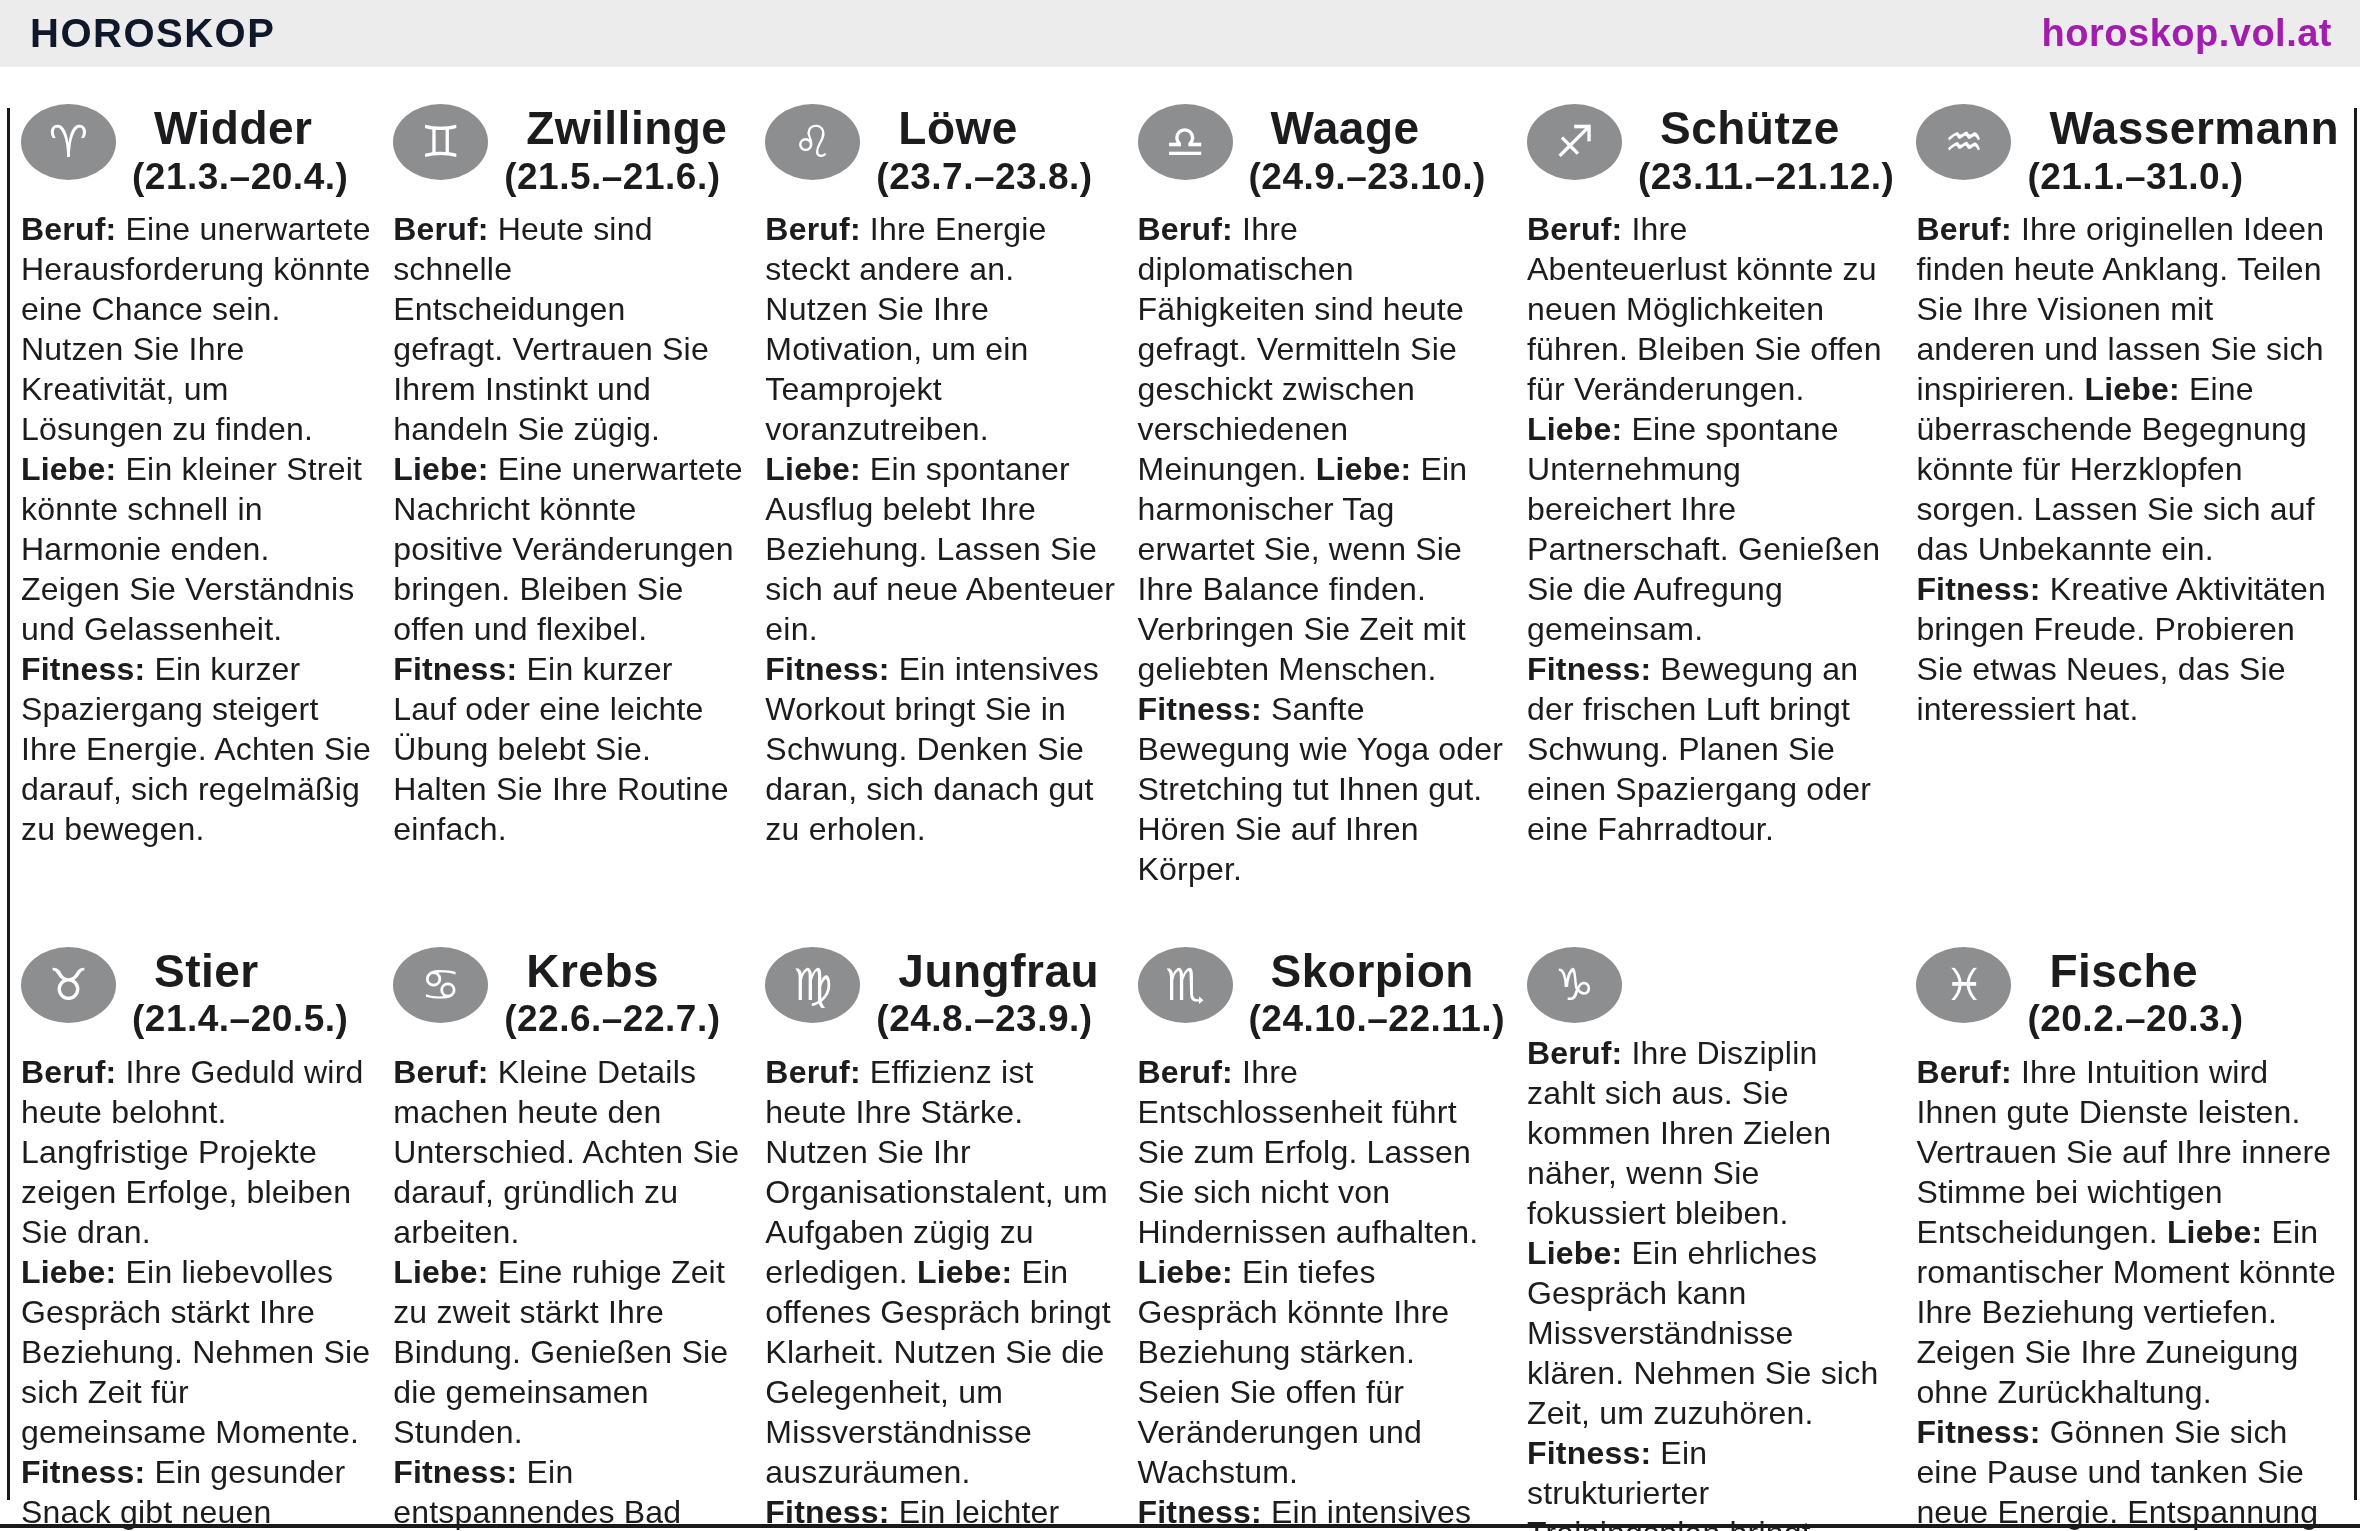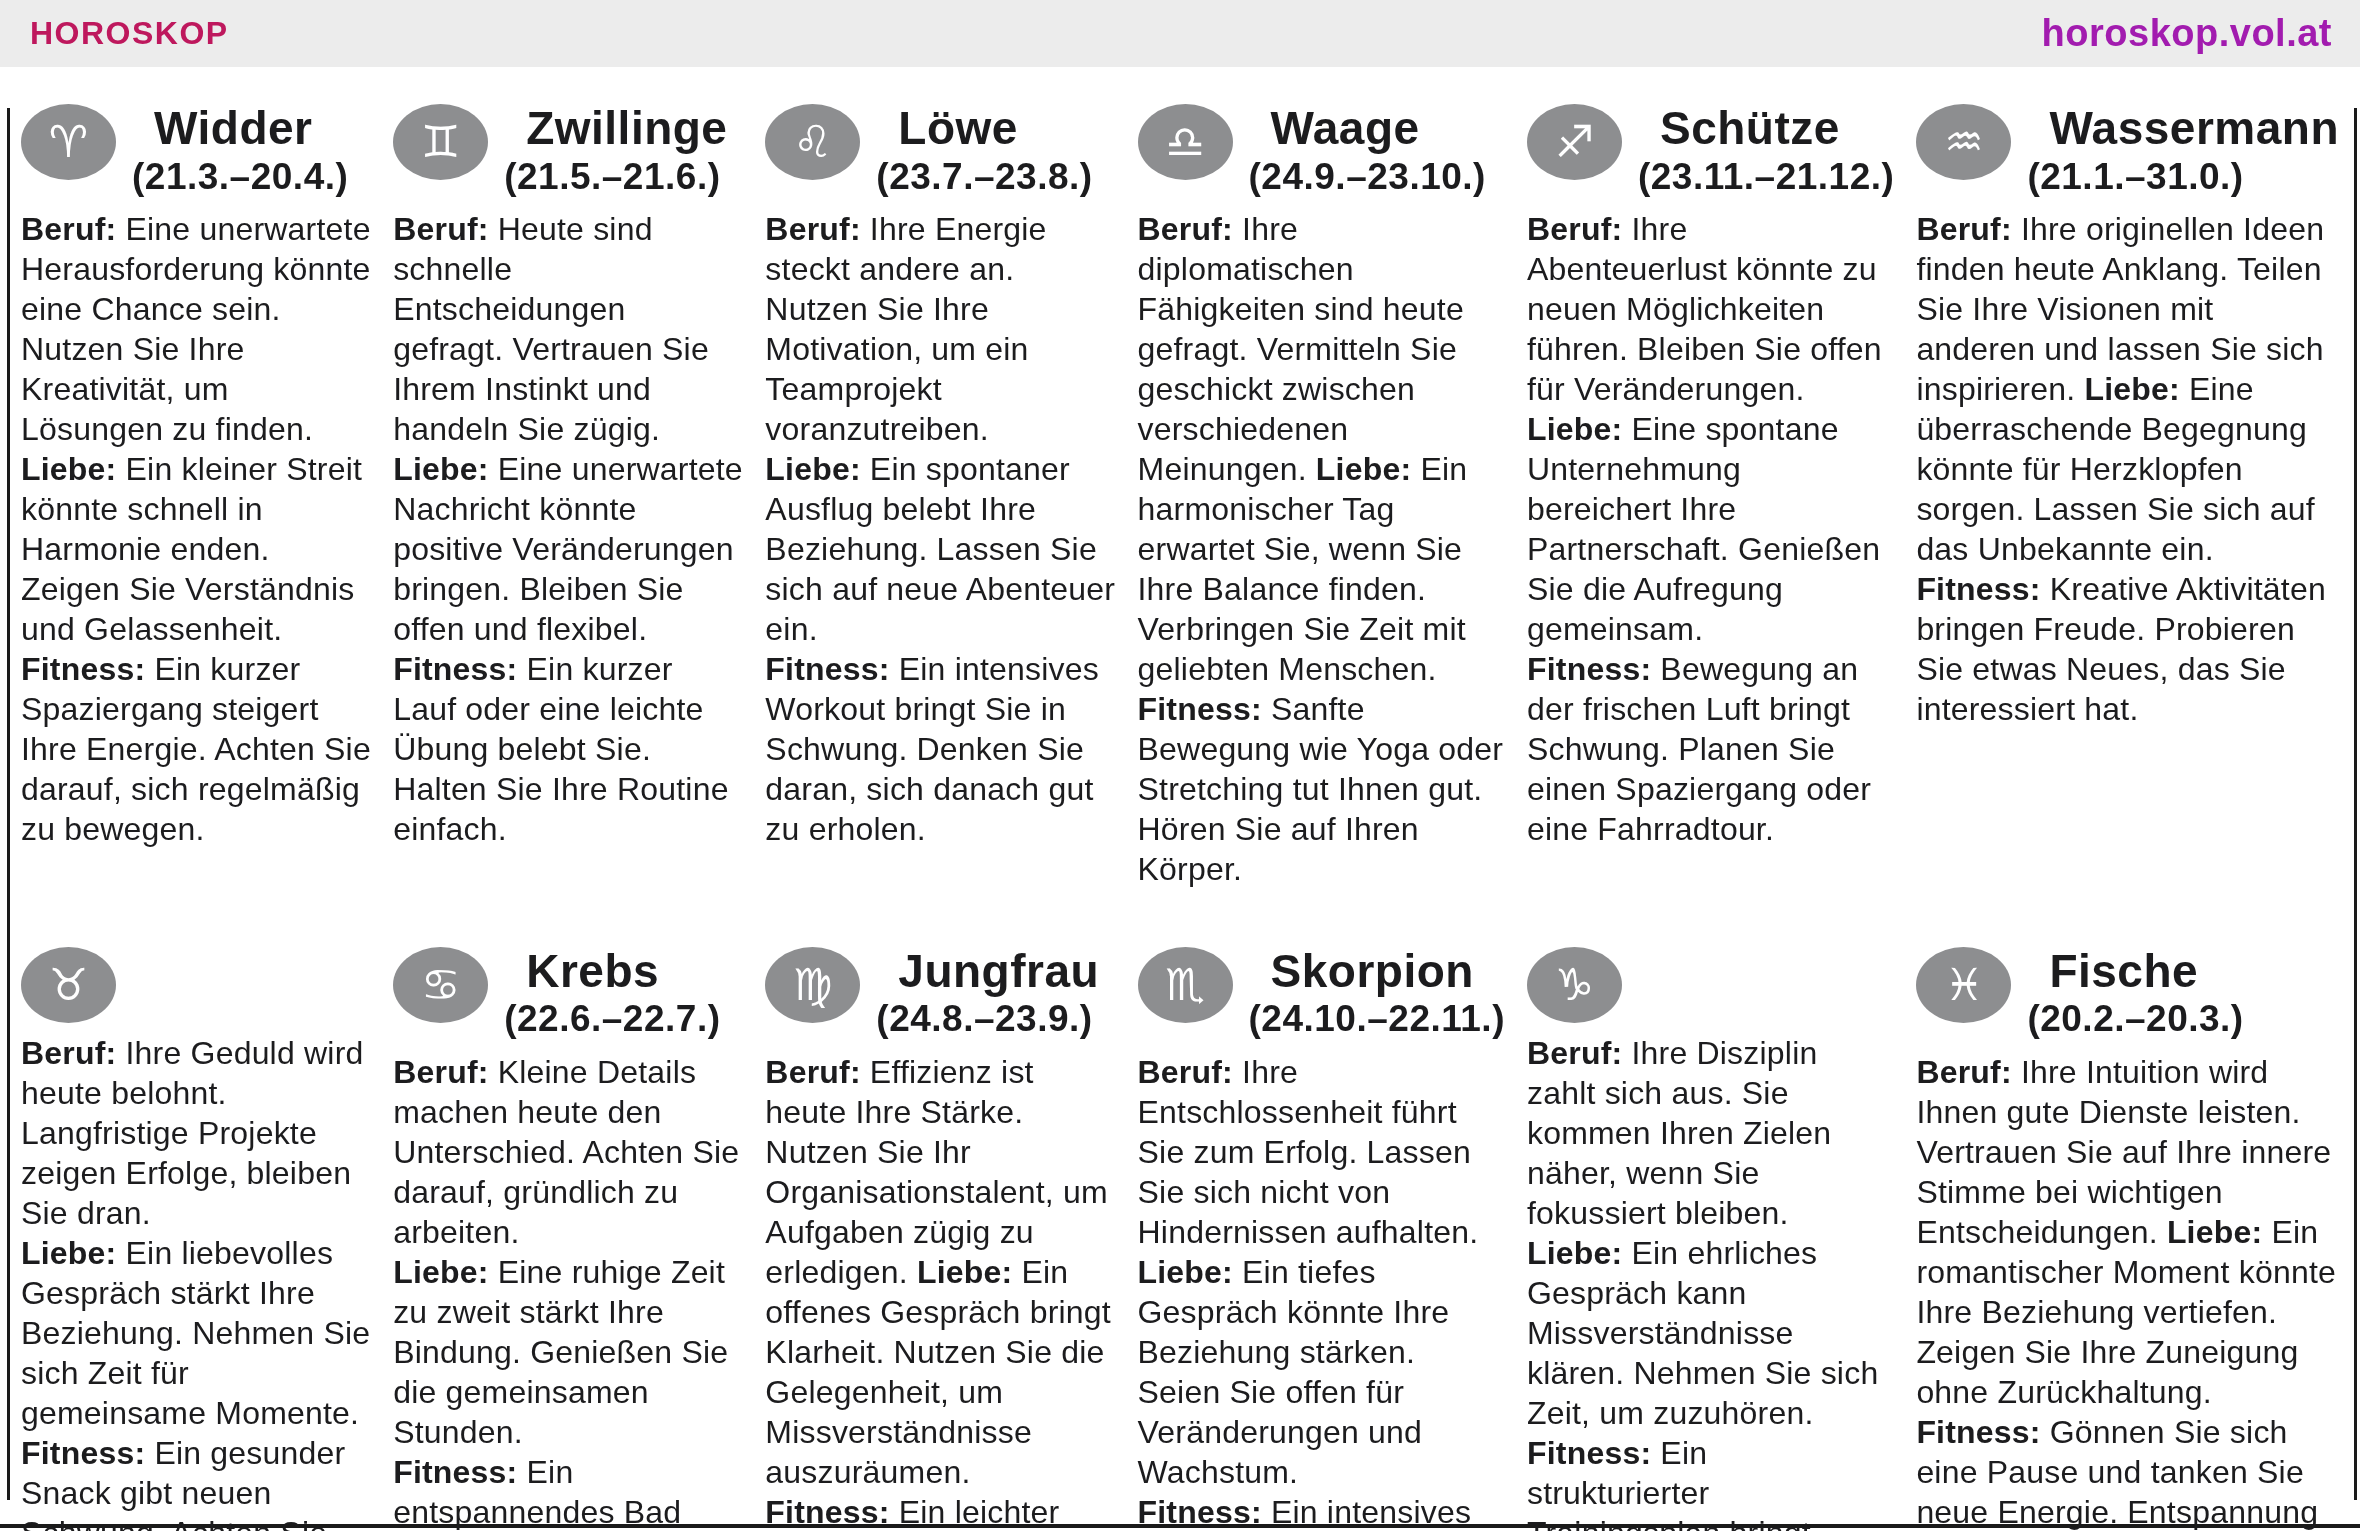--- a/index.html
+++ b/index.html
@@ -6,21 +6,21 @@
   body{
     width:2360px;height:1531px;position:relative;overflow:hidden;
     background:#ffffff;color:#1c1c1e;
     font-family:"Liberation Sans","DejaVu Sans",sans-serif;
   }
   .header{
     position:absolute;top:0;left:0;width:2360px;height:67px;background:#ececec;
     display:flex;justify-content:space-between;align-items:center;
     padding:0 28px 0 30px;box-sizing:border-box;
   }
-  .header .title{font-weight:bold;font-size:32px;letter-spacing:1.5px;color:#be185d;}
+  .header .title{font-weight:bold;font-size:40px;letter-spacing:1.5px;color:#0f172a;}
   .header .site{font-weight:bold;font-size:38px;color:#a21caf;letter-spacing:0.5px;}
   .rule{position:absolute;background:#1a1a1a;}
   .rule-left{left:7px;top:108px;width:3px;height:1392px;}
   .rule-right{left:2354px;top:108px;width:3px;height:1392px;}
   .rule-bottom{left:0;top:1524px;width:2360px;height:4px;}
   .grid{
     position:absolute;left:21px;top:104px;width:2318px;
     display:grid;grid-template-columns:repeat(6,1fr);
     column-gap:22px;row-gap:58px;
   }
@@ -125,20 +125,24 @@
       </div>
     </div>
     <div class="sign-body"><span class="lbl">Beruf:</span> Ihre originellen Ideen finden heute Anklang. Teilen Sie Ihre Visionen mit anderen und lassen Sie sich inspirieren. <span class="lbl">Liebe:</span> Eine überraschende Begegnung könnte für Herzklopfen sorgen. Lassen Sie sich auf das Unbekannte ein. <br><span class="lbl">Fitness:</span> Kreative Aktivitäten bringen Freude. Probieren Sie etwas Neues, das Sie interessiert hat. </div>
   </section>
 
   <section class="sign-card">
     <div class="sign-head">
       <div class="icon">
         <span class="glyph">♉</span>
       </div>
+      <div class="sign-title">
+        <div class="sign-name">Stier</div>
+        <div class="sign-dates">(21.4.–20.5.)</div>
+      </div>
     </div>
     <div class="sign-body"><span class="lbl">Beruf:</span> Ihre Geduld wird heute belohnt. Langfristige Projekte zeigen Erfolge, bleiben Sie dran. <br><span class="lbl">Liebe:</span> Ein liebevolles Gespräch stärkt Ihre Beziehung. Nehmen Sie sich Zeit für gemeinsame Momente. <br><span class="lbl">Fitness:</span> Ein gesunder Snack gibt neuen Schwung. Achten Sie auf ausgewogene Ernährung. </div>
   </section>
 
   <section class="sign-card">
     <div class="sign-head">
       <div class="icon">
         <span class="glyph">♋</span>
       </div>
       <div class="sign-title">

